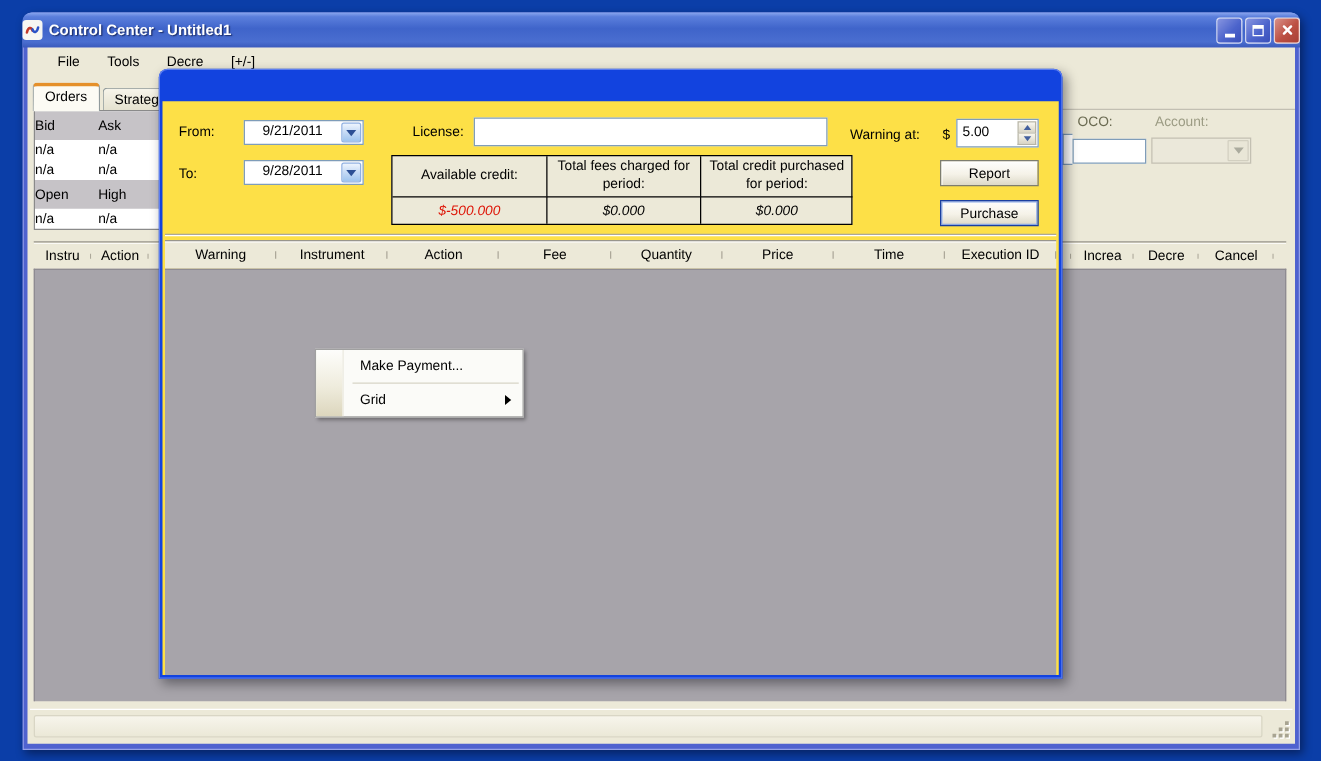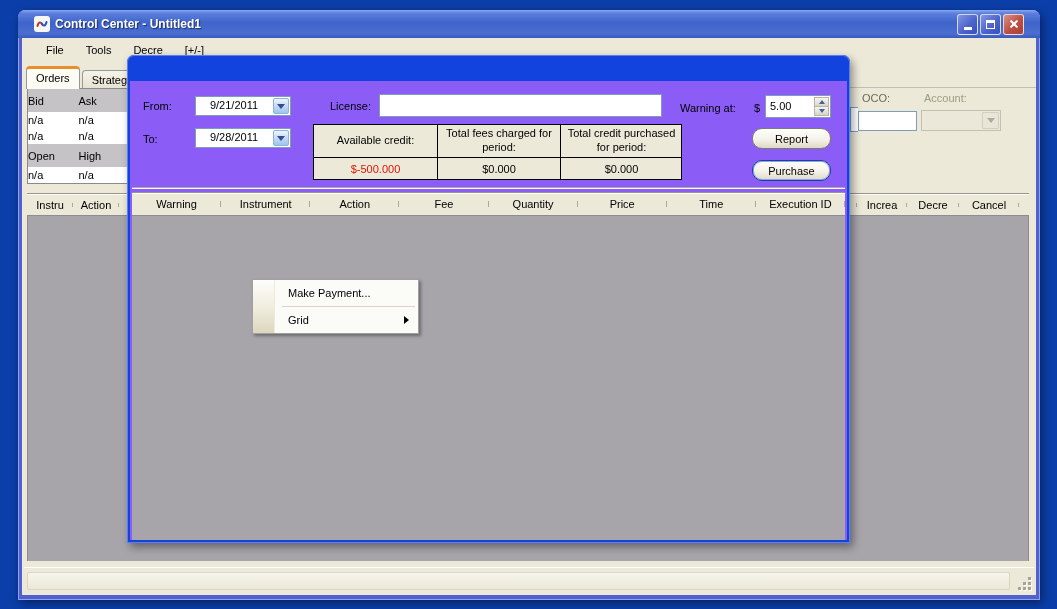--- a/index.html
+++ b/index.html
@@ -1,33 +1,33 @@
 <!DOCTYPE html>
 <html><head>
 <meta charset="utf-8">
 <style>
   * { margin:0; padding:0; box-sizing:border-box; }
   html,body { width:1057px; height:609px; overflow:hidden; }
   body { background:#0b3ea8; font-family:"Liberation Sans",sans-serif; font-size:11px; color:#000; position:relative; }
 
   
   .xp-window { position:absolute; border-radius:8px 8px 0 0; }
-  .titlebar { position:absolute; left:0; right:0; top:0; display:flex; align-items:center; padding:0 16px; gap:5px; }
+  .titlebar { position:absolute; left:0; right:0; top:0; display:flex; align-items:center; padding:0 0; gap:5px; }
   .title-text { color:#fff; font-weight:bold; font-size:12px; text-shadow:1px 1px 1px rgba(10,20,60,.7); white-space:nowrap; }
   .tb-buttons { margin-left:auto; display:flex; gap:2px; }
   .tb-btn { width:21px; height:21px; border-radius:3px; border:1px solid rgba(255,255,255,.75); display:flex; align-items:center; justify-content:center; position:relative; }
   .glyph-min { width:8px; height:3px; background:#fff; margin-top:9px; }
   .glyph-max { width:9px; height:9px; border:1px solid #fff; border-top-width:3px; }
   .glyph-close { position:relative; width:12px; height:12px; }
   .glyph-close::before,.glyph-close::after { content:""; position:absolute; left:1px; top:5px; width:10px; height:2px; background:#fff; border-radius:1px; }
   .glyph-close::before { transform:rotate(45deg); }
   .glyph-close::after { transform:rotate(-45deg); }
 
   .xp-input { background:#fff; border:1px solid #7f9db9; }
-  .xp-btn { background:linear-gradient(180deg,#fefefd 0%,#f5f2e8 55%,#ddd9c8 100%); border:1px solid #7d7d6f; border-radius:10px; box-shadow:inset 1px 1px 0 #fff; display:flex; align-items:center; justify-content:center; cursor:default; }
+  .xp-btn { background:linear-gradient(180deg,#fefefd 0%,#f5f2e8 55%,#ddd9c8 100%); border:1px solid #7d7d6f; border-radius:0; box-shadow:inset 1px 1px 0 #fff; display:flex; align-items:center; justify-content:center; cursor:default; }
 
   .tri-down { width:0; height:0; border-left:4px solid transparent; border-right:4px solid transparent; border-top:5px solid #2c4f94; }
   .tri-up-s { width:0; height:0; border-left:3px solid transparent; border-right:3px solid transparent; border-bottom:4px solid #44609e; }
   .tri-down-s { width:0; height:0; border-left:3px solid transparent; border-right:3px solid transparent; border-top:4px solid #44609e; }
   .tri-right { width:0; height:0; border-top:4px solid transparent; border-bottom:4px solid transparent; border-left:5px solid #000; }
 
   
   .main-win { left:18px; top:10px; width:1022px; height:590px; background:#4f62cf; box-shadow:inset 0 0 0 1px #93a0e8, 2px 3px 8px rgba(0,0,10,.45); }
   .main-title { height:28px; border-radius:7px 7px 0 0;
     background:linear-gradient(180deg,#8aa6ee 0%,#5b7fdc 12%,#3f64ca 46%,#4a6ed0 84%,#3a5abc 100%); }
@@ -74,38 +74,38 @@
 
   
   .dlg { left:127px; top:55px; width:723px; height:488px; background:#1243df; box-shadow:inset 0 0 0 1px #5d7ef0, 3px 4px 9px rgba(0,0,10,.4); z-index:10; border-radius:7px 7px 0 0; }
   .dlg-title { height:26px; border-radius:6px 6px 0 0;
     background:linear-gradient(180deg,#5a90f4 0%,#2f6ae4 12%,#1850d8 52%,#2a60e0 88%,#1848c8 100%); }
   .dlg-title .tb-btn { width:21px; height:20px; }
   .btn-blue { background:linear-gradient(135deg,#7d9bf2 0%,#3c64e0 55%,#2a50cc 100%); }
   .btn-blue-dim { background:linear-gradient(135deg,#8795e0 0%,#4c64cc 55%,#3a50ba 100%); }
   .btn-red { background:linear-gradient(135deg,#f0988c 0%,#da4d3a 55%,#c23a2c 100%); }
   .btn-red-dim { background:linear-gradient(135deg,#d89088 0%,#bc4f42 55%,#a84036 100%); }
-  .dlg-client { position:absolute; left:3px; top:26px; right:3px; bottom:3px; background:#8b5cf6; overflow:hidden; }
+  .dlg-client { position:absolute; left:3px; top:26px; right:3px; bottom:3px; background:#fde047; overflow:hidden; }
 
   .fld-label { position:absolute; white-space:nowrap; }
   .combo { position:absolute; width:96px; height:20px; background:#fff; border:1px solid #7f9db9; }
   .combo .combo-text { position:absolute; left:0; right:18px; top:2px; text-align:center; }
   .combo .combo-btn { position:absolute; right:1px; top:1px; bottom:1px; width:16px; border:1px solid #8fb0e2; border-radius:2px; background:linear-gradient(180deg,#eef5fd 0%,#c5daf5 50%,#9ec4ee 100%); display:flex; align-items:center; justify-content:center; }
   .license-input { position:absolute; left:249px; top:13px; width:283px; height:23px; font-size:11px; font-family:"Liberation Sans",sans-serif; padding:0 4px; }
   .spin { position:absolute; left:635px; top:14px; width:66px; height:23px; }
   .spin-val { position:absolute; left:4px; top:4px; }
   .spin-btns { position:absolute; right:1px; top:1px; bottom:1px; width:15px; display:flex; flex-direction:column; }
   .spin-btn { flex:1; background:linear-gradient(180deg,#f8f6ee,#d9d5c5); border:1px solid #b8b5a5; display:flex; align-items:center; justify-content:center; }
   .spin-btn + .spin-btn { border-top:none; }
 
   .summary { position:absolute; left:183px; top:43px; width:369px; display:grid; grid-template-columns:123px 123px 122px; border:1px solid #000; background:#ece9d8; }
   .sum-cell { border-left:1px solid #000; text-align:center; padding:1px 2px; display:flex; align-items:center; justify-content:center; }
   .sum-cell.first { border-left:none; }
   .sum-hdr { height:32px; line-height:1.25; }
-  .sum-val { height:22px; border-top:1px solid #000; }
+  .sum-val { height:22px; border-top:1px solid #000;font-style:italic; }
   .neg { color:#de1507; }
 
   .dlg-btn { position:absolute; left:622px; width:79px; height:21px; }
   .dlg-btn.focused { border:1px solid #1b3f9e; box-shadow:inset 0 0 0 1px #8aa8e4, inset 1px 1px 0 #fff; }
 
   .groove { position:absolute; left:2px; right:2px; height:2px; border-top:1px solid #aca899; border-bottom:1px solid #fff; }
 
   .dlg-grid-header { position:absolute; left:2px; right:2px; top:111px; height:23px; background:#ece9d8; border-top:1px solid #98958c; box-shadow:inset 0 1px 0 #fff; display:flex; align-items:center; }
   .dgh-col { flex:1; position:relative; text-align:center; white-space:nowrap; }
   .dgh-col::after { content:""; position:absolute; right:0; top:3px; bottom:3px; width:1px; background:#aca899; }

